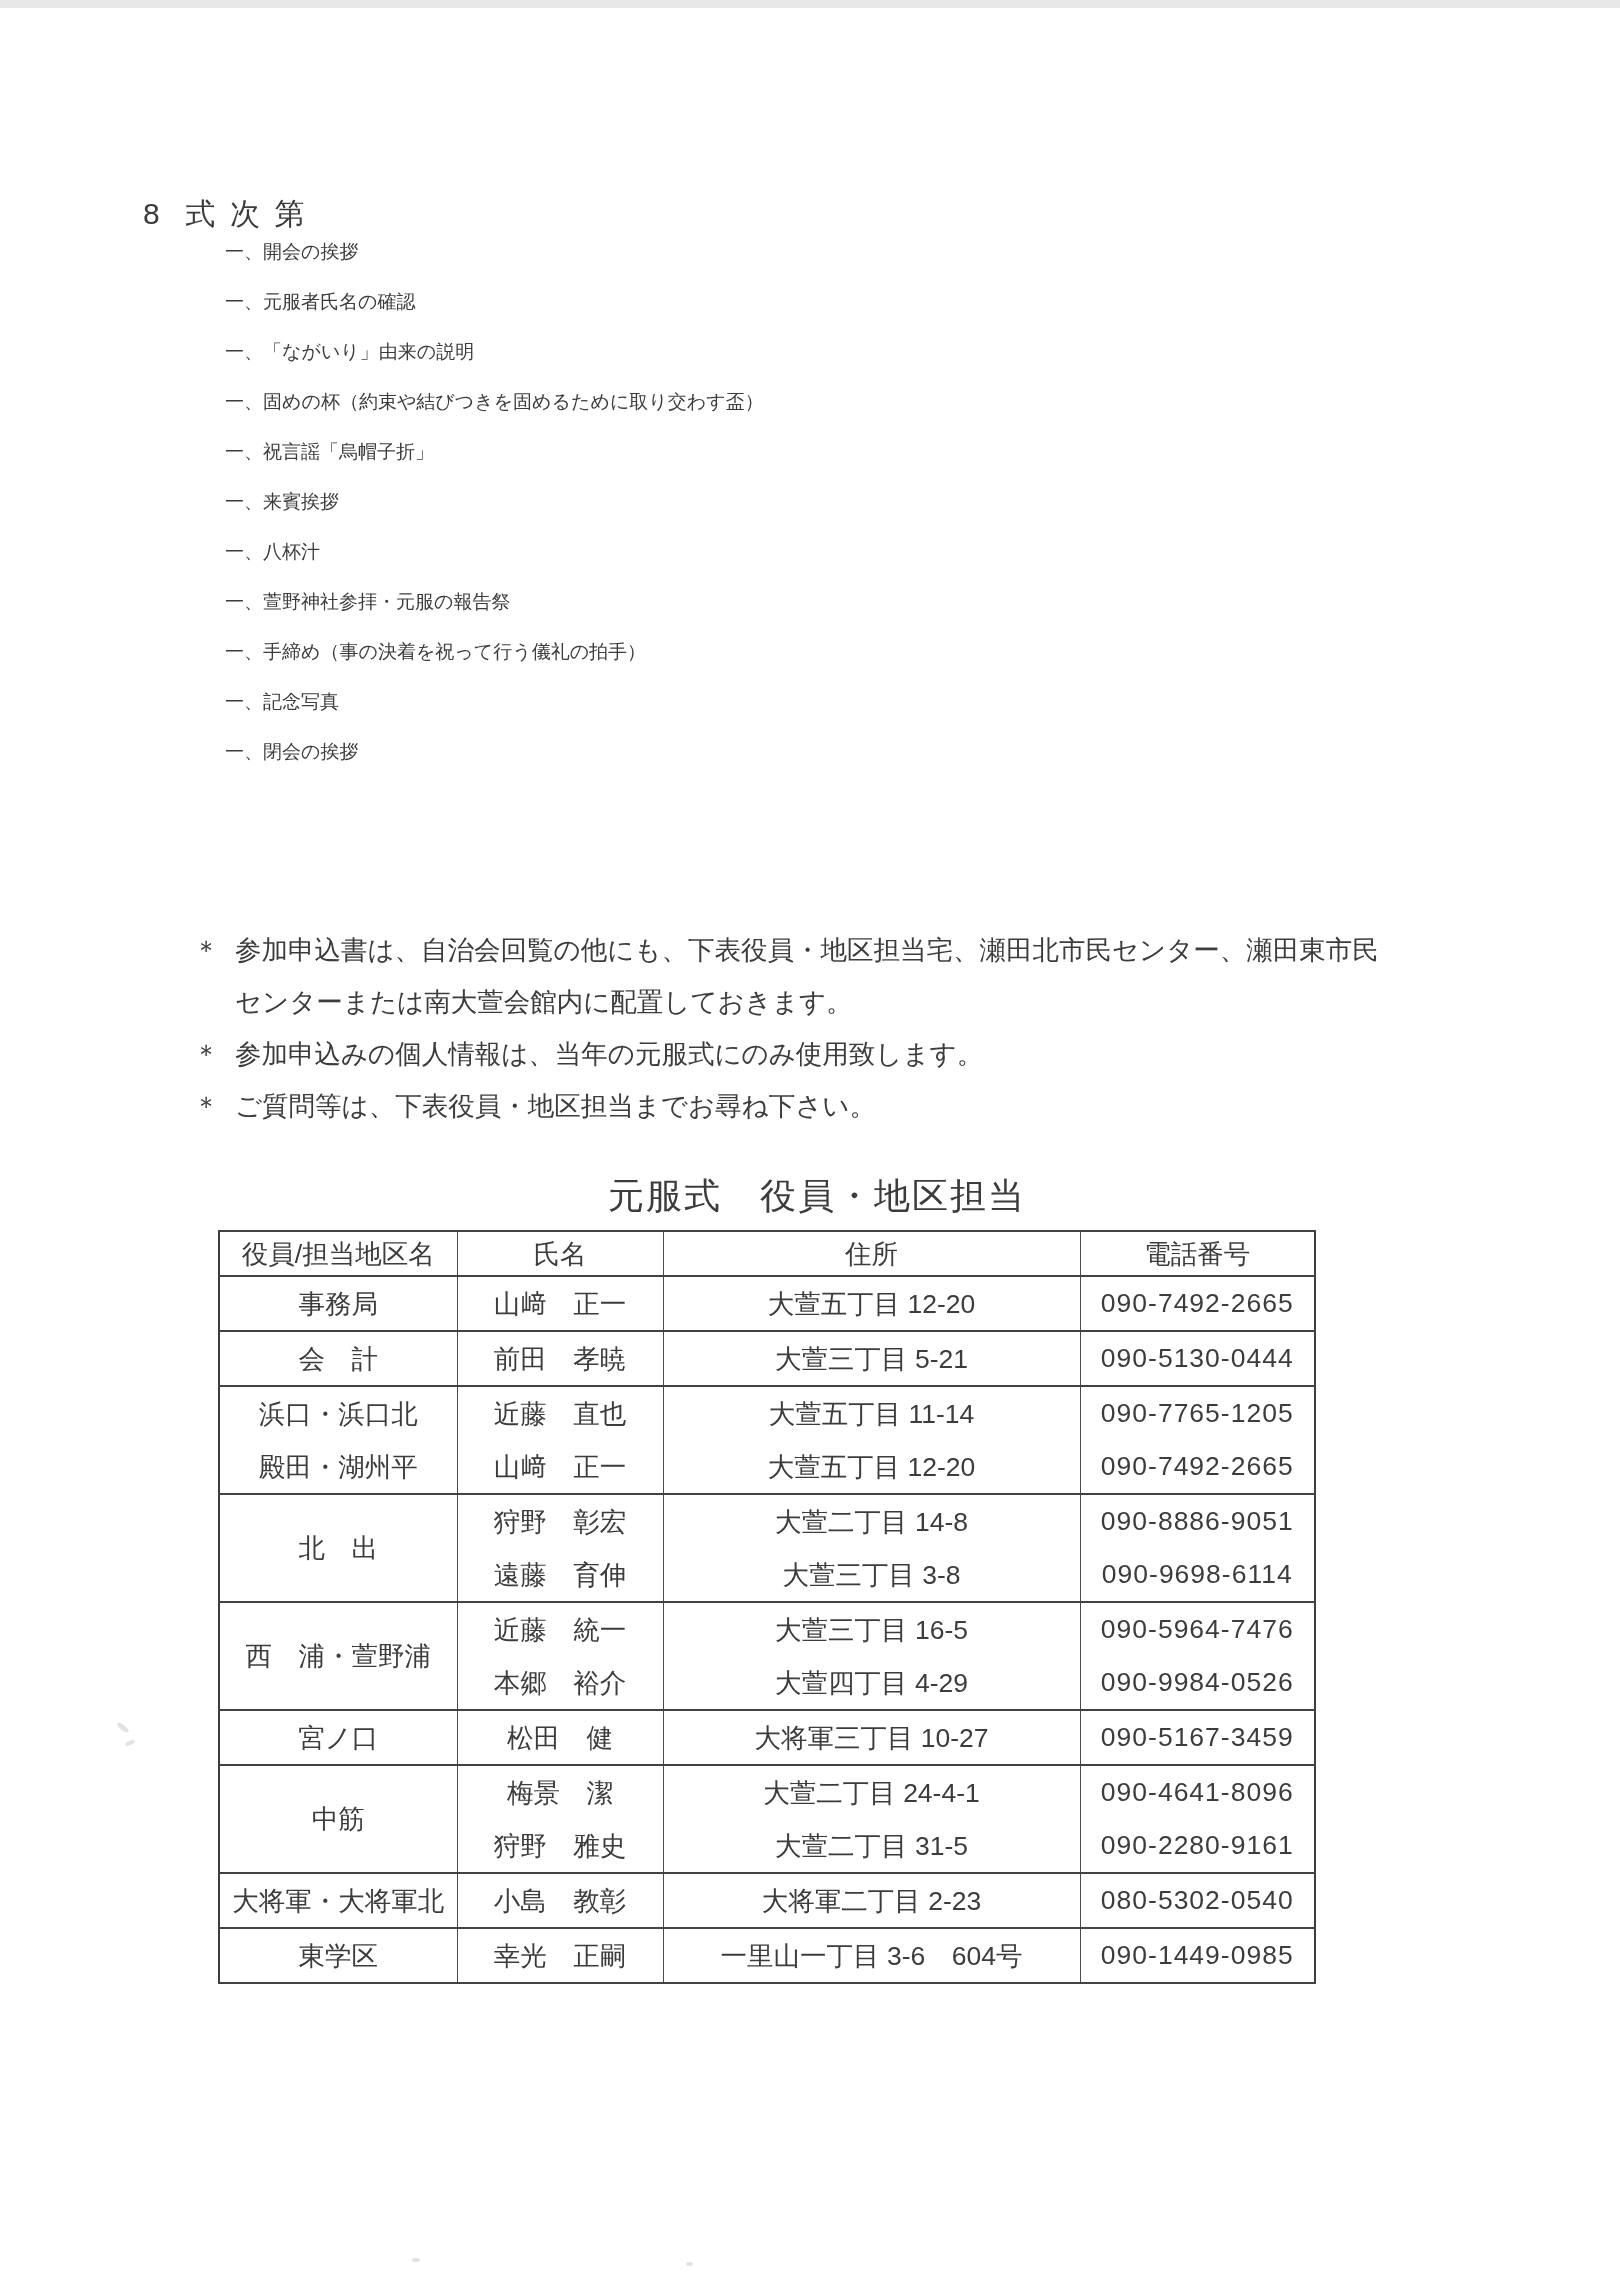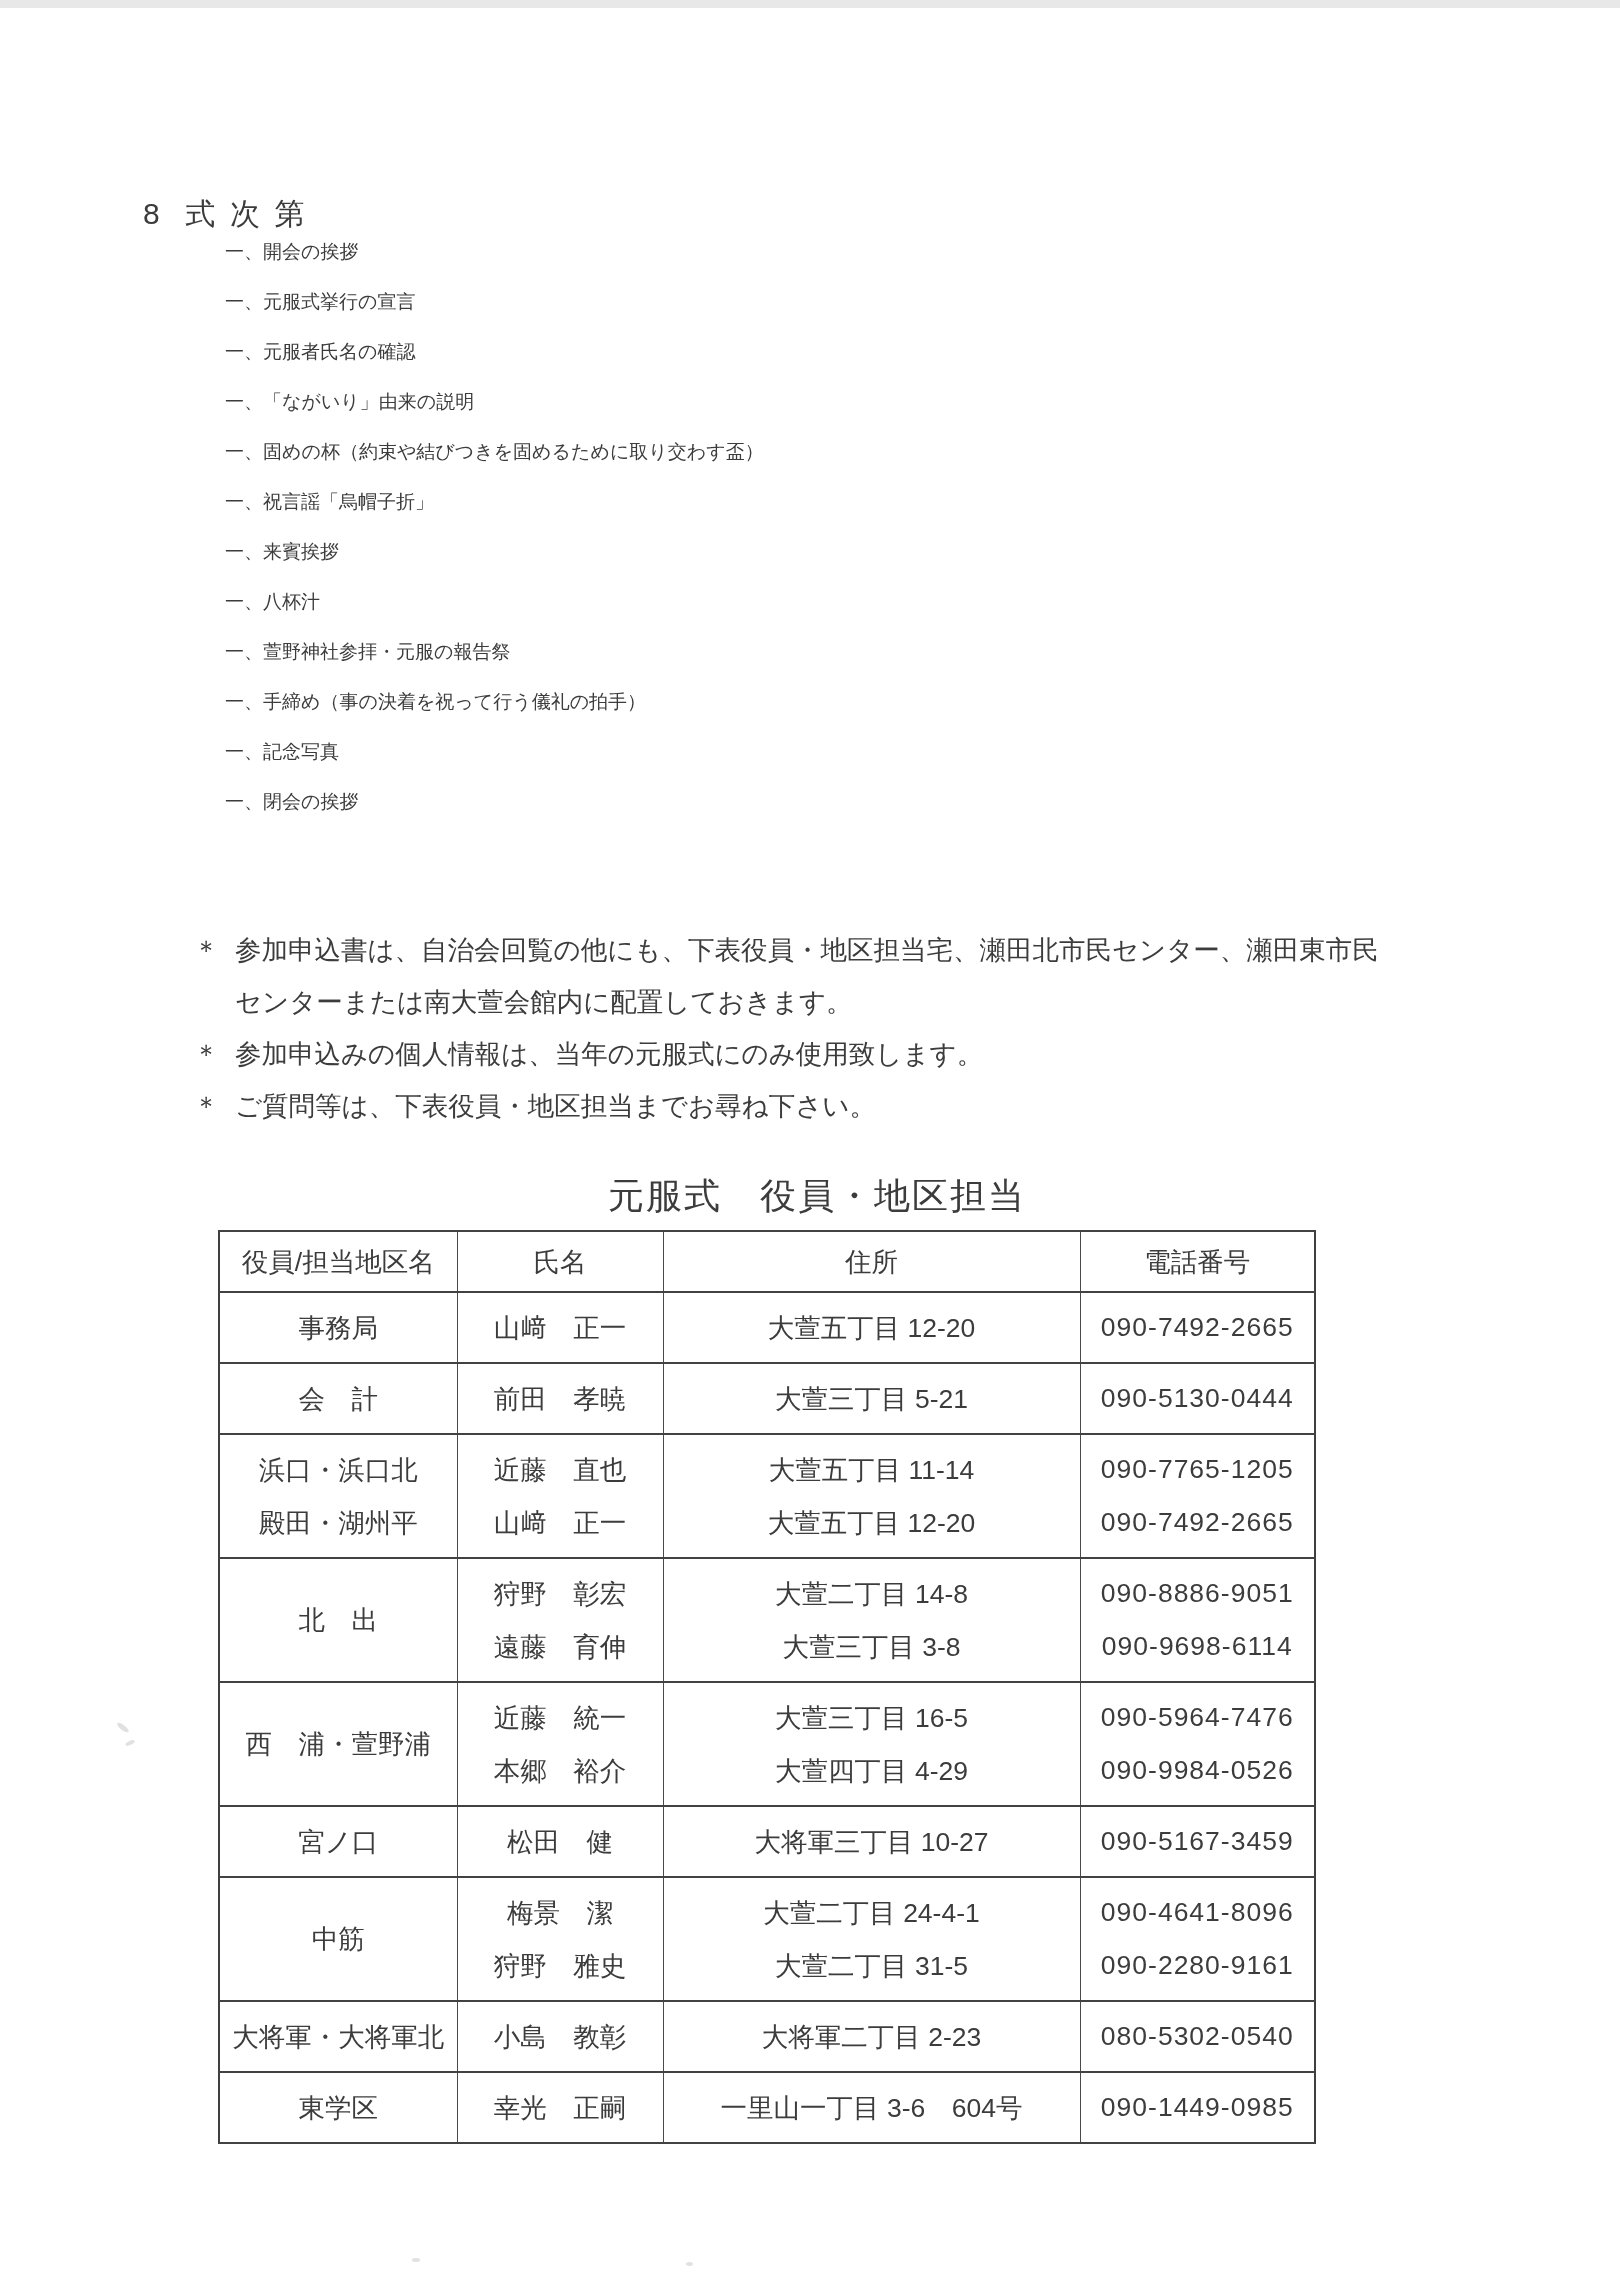--- a/index.html
+++ b/index.html
@@ -91,21 +91,21 @@
     width: 1096px;
     border-collapse: collapse;
     table-layout: fixed;
     border: 2.9px solid #3f3f3f;
   }
   table.roster th, table.roster td {
     border-left: 1.5px solid #4a4a4a;
     border-right: 1.5px solid #4a4a4a;
     border-top: 2px solid #424242;
     border-bottom: 2px solid #424242;
-    padding: 8px;
+    padding: 0;
     font-weight: normal;
     font-size: 26.5px;
     text-align: center;
     vertical-align: middle;
     overflow: hidden;
     white-space: nowrap;
   }
   table.roster th { height: 43px; }
   tr.single td { height: 53px; }
   tr.double td { height: 106px; }
@@ -134,21 +134,20 @@
 <body>
 
 <div class="page">
 
   <div class="heading">
     <span class="num">8</span><span class="ttl">式次第</span>
   </div>
 
   <ul class="ceremony-list">
     <li>一、開会の挨拶</li>
-    <li>一、元服式挙行の宣言</li>
     <li>一、元服者氏名の確認</li>
     <li>一、「ながいり」由来の説明</li>
     <li>一、固めの杯（約束や結びつきを固めるために取り交わす盃）</li>
     <li>一、祝言謡「烏帽子折」</li>
     <li>一、来賓挨拶</li>
     <li>一、八杯汁</li>
     <li>一、萱野神社参拝・元服の報告祭</li>
     <li>一、手締め（事の決着を祝って行う儀礼の拍手）</li>
     <li>一、記念写真</li>
     <li>一、閉会の挨拶</li>

